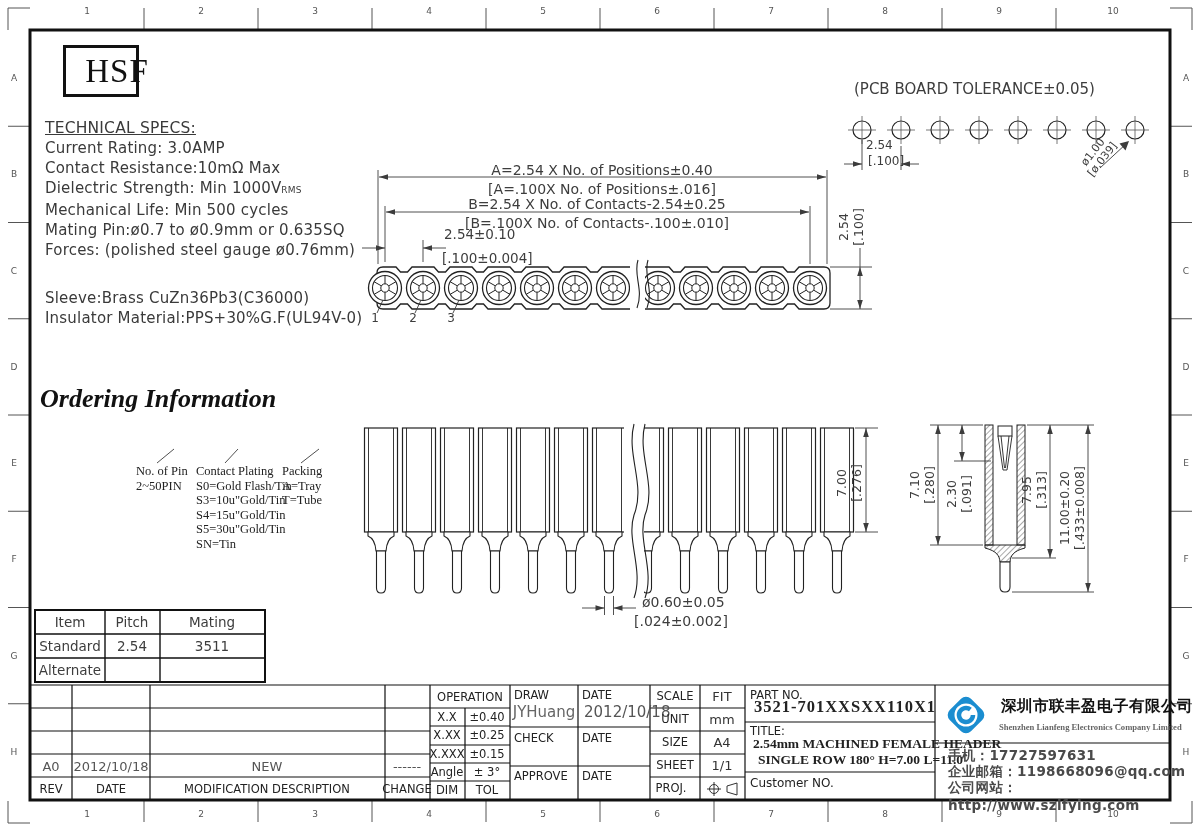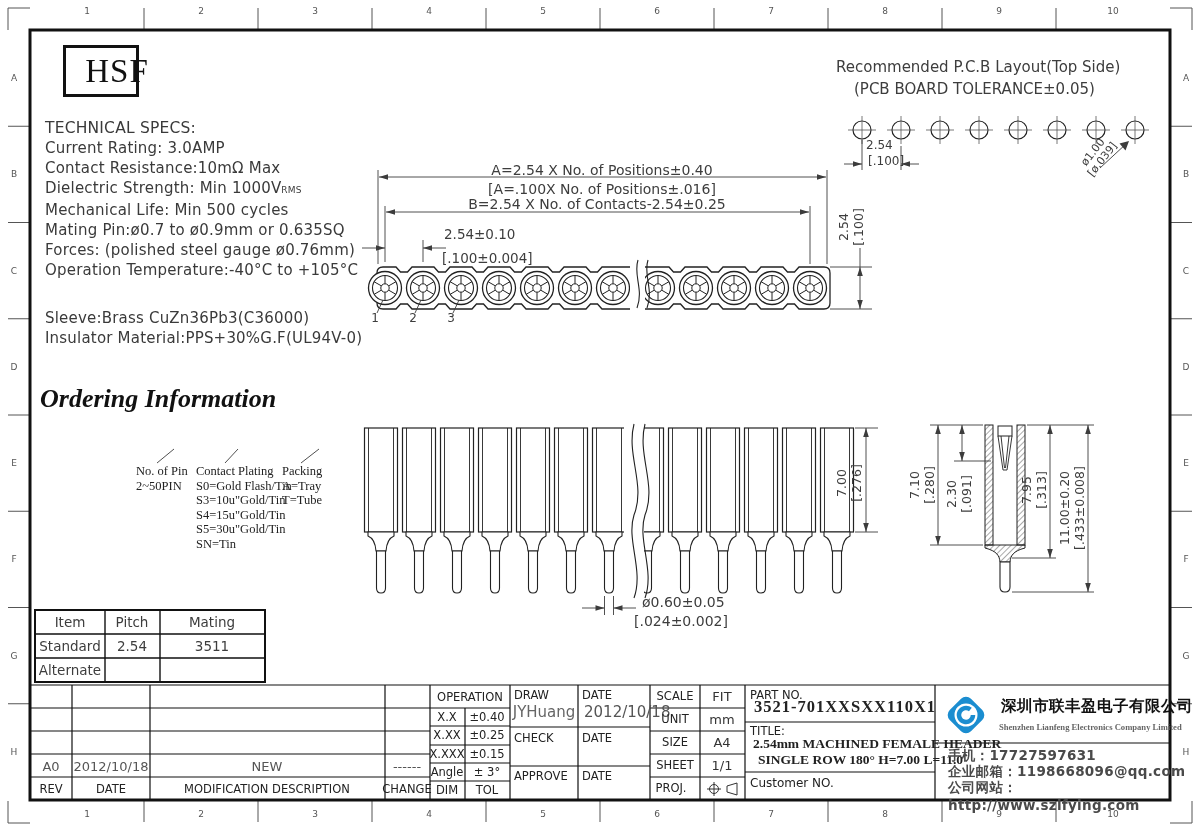--- a/index.html
+++ b/index.html
@@ -12,21 +12,21 @@
        transform:rotate(-90deg);font-size:12.5px;line-height:15px;color:#3d3d3d;text-align:center;}
   .dim12{font-size:12px;} .dim13{font-size:13.5px;} .dim14{font-size:14px;}
   .zones-h{position:absolute;left:30px;width:1140px;height:16px;display:flex;}
   .zones-h div{flex:1;text-align:center;font-size:9px;color:#555;}
   .zones-v{position:absolute;top:30px;height:770px;width:24px;display:flex;flex-direction:column;}
   .zones-v div{flex:1;display:flex;align-items:center;justify-content:center;font-size:9px;color:#555;}
   #hsf-box{position:absolute;left:63px;top:45px;width:70px;height:46px;border:3px solid #111;
            display:flex;align-items:center;justify-content:center;}
   #hsf-box span{font-family:"Liberation Serif",serif;font-size:33px;letter-spacing:1px;color:#111;margin-left:32px;}
   #specs{position:absolute;left:45px;top:118px;font-size:15px;line-height:20px;letter-spacing:.2px;}
-  #specs .t{font-size:15.5px;}
+  #specs .t{font-size:15.5px;text-decoration:underline;}
   .gap{height:28px;}
   #ord-title{position:absolute;left:40px;top:384px;font-family:"Liberation Serif",serif;
              font-weight:bold;font-style:italic;font-size:26px;color:#111;}
   #ord-code{position:absolute;left:40px;top:414px;font-family:"Liberation Serif",serif;
             font-size:27px;color:#111;letter-spacing:.5px;}
   #ord-code .u{border-bottom:2px solid #111;padding-bottom:1px;}
   .ord-group{position:absolute;font-family:"Liberation Serif",serif;font-size:12.5px;
              line-height:14.5px;color:#222;}
   .ord-group .gt{margin-bottom:0px;}
   .tb{font-size:11.5px;color:#222;}
@@ -304,21 +304,20 @@
         <div>Current Rating: 3.0AMP</div>
         <div>Contact Resistance:10mΩ Max</div>
       </div>
   <div>
     <span>Dielectric Strength: Min 1000V</span><span style="font-size:9px">RMS</span>
   </div>
   <div>
         <div>Mechanical Life: Min 500 cycles</div>
         <div>Mating Pin:ø0.7 to ø0.9mm or 0.635SQ</div>
         <div>Forces: (polished steel gauge ø0.76mm)</div>
-        <div>Operation Temperature:-40°C to +105°C</div>
       </div>
   <div class="gap"></div>
   <div>
         <div>Sleeve:Brass CuZn36Pb3(C36000)</div>
         <div>Insulator Material:PPS+30%G.F(UL94V-0)</div>
       </div>
 </div>
 
 <div id="ord-title">Ordering Information</div>
 <div class="ord-group" style="left:136px;top:464px">
@@ -338,32 +337,32 @@
       </div>
 </div>
 <div class="ord-group" style="left:282px;top:464px">
   <div class="gt">Packing</div>
   <div>
         <div>A=Tray</div>
         <div>T=Tube</div>
       </div>
 </div>
 
-<div class="lbl" style="left:836px;top:58px;font-size:15px">Recommended P.C.B Layout(Top Side)</div>
 <div class="lbl" style="left:854px;top:80px;font-size:15px">(PCB BOARD TOLERANCE±0.05)</div>
 <div class="lbl dim12" style="left:866px;top:138px">2.54</div>
 <div class="lbl dim12" style="left:868px;top:154px">[.100]</div>
 <div class="rot" style="left:1066px;top:144px;width:64px;height:24px;transform:rotate(-52deg);font-size:11px;line-height:12px">
   <div>ø1.00</div>
   <div>[ø.039]</div>
 </div>
 
 <div class="ctr dim14" style="left:602px;top:170px">A=2.54 X No. of Positions±0.40</div>
 <div class="ctr dim14" style="left:602px;top:189px">[A=.100X No. of Positions±.016]</div>
 <div class="ctr dim14" style="left:597px;top:204px">B=2.54 X No. of Contacts-2.54±0.25</div>
+<div class="ctr dim14" style="left:597px;top:223px">[B=.100X No. of Contacts-.100±.010]</div>
 <div class="lbl dim13" style="left:444px;top:226px">2.54±0.10</div>
 <div class="lbl dim13" style="left:442px;top:250px">[.100±0.004]</div>
 <div class="ctr dim12" style="left:375px;top:318px">1</div>
 <div class="ctr dim12" style="left:413px;top:318px">2</div>
 <div class="ctr dim12" style="left:451px;top:318px">3</div>
 <div class="rot" style="left:816px;top:212px;width:70px;height:30px">
   <div>2.54</div>
   <div>[.100]</div>
 </div>
 

